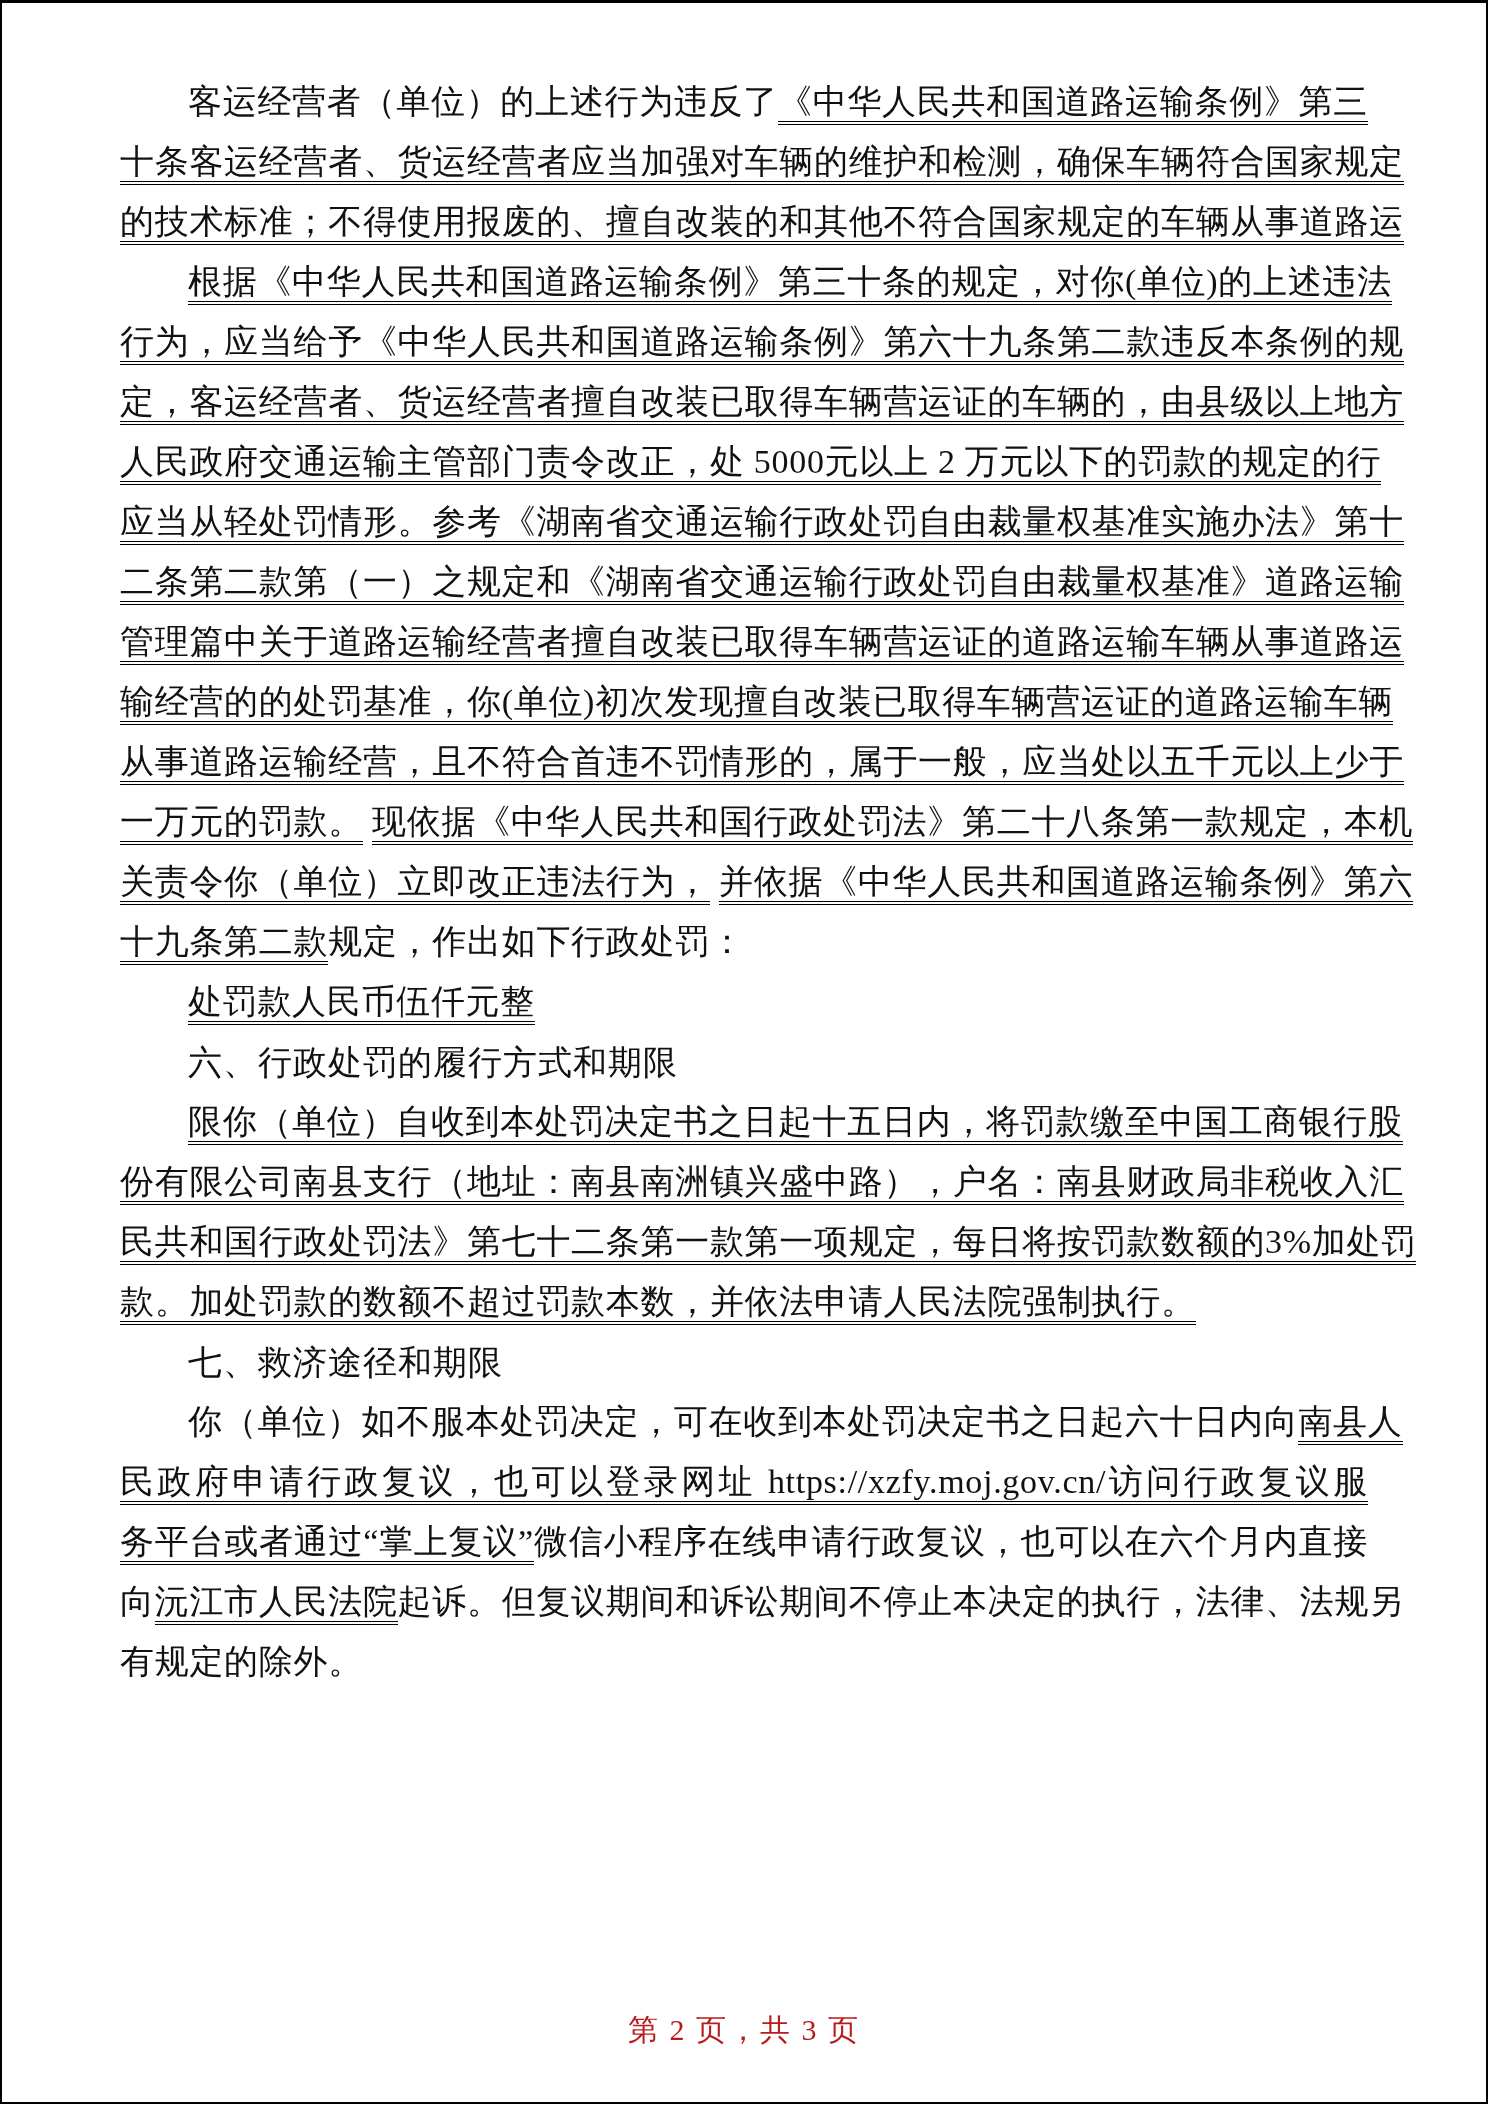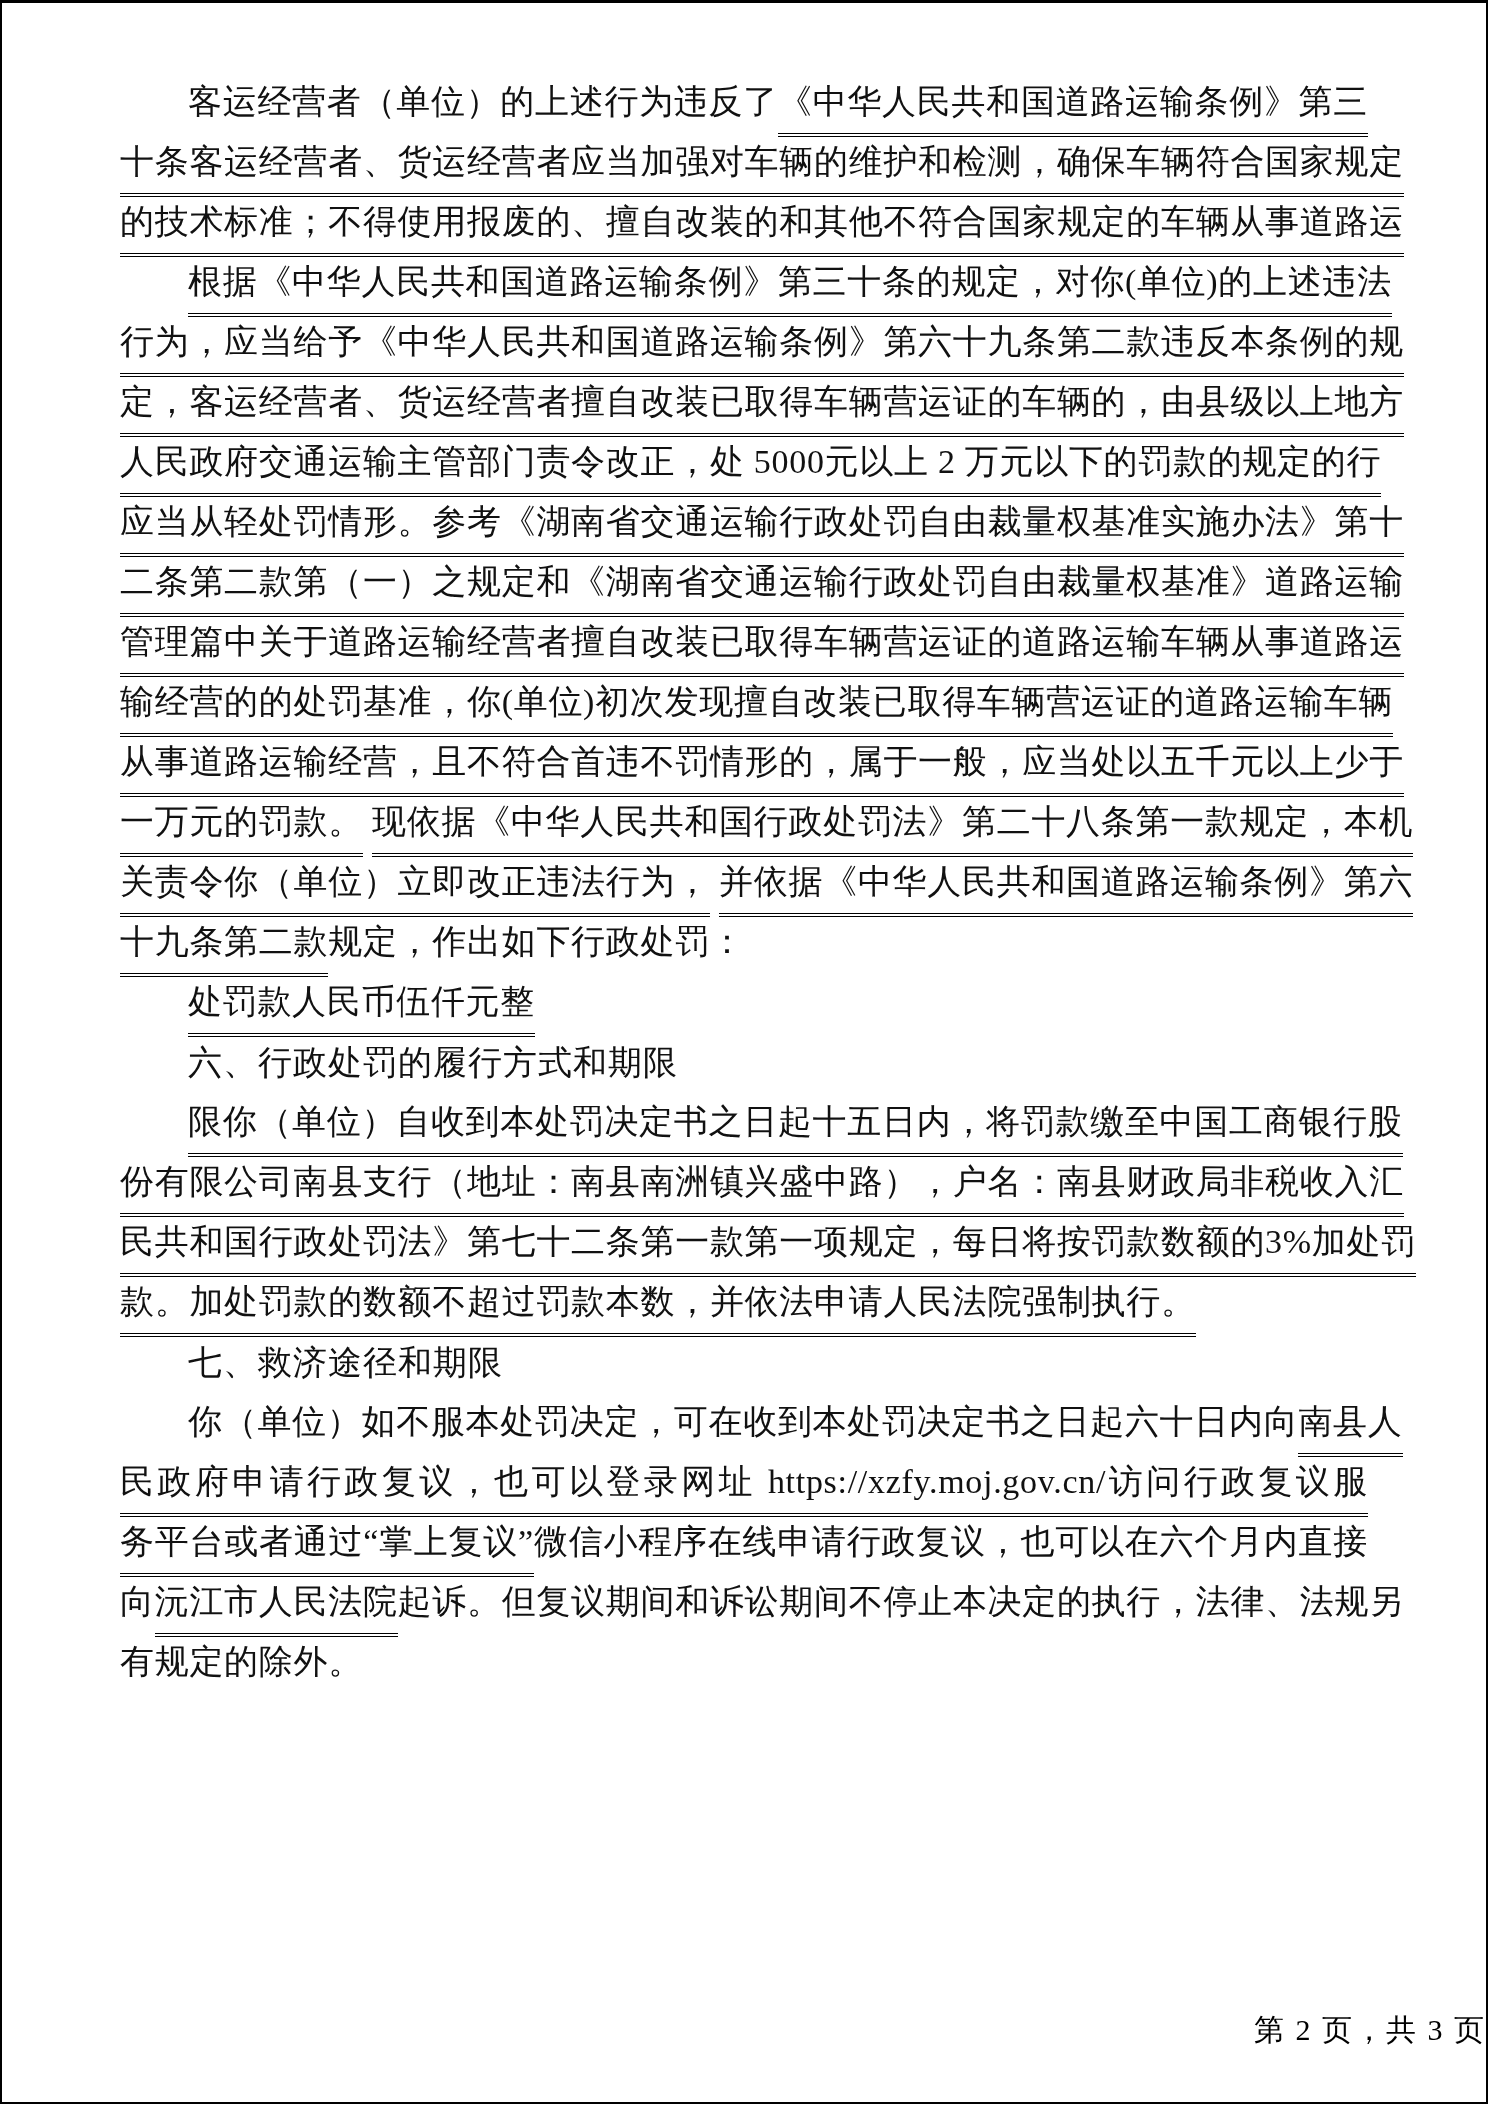--- a/index.html
+++ b/index.html
@@ -29,42 +29,42 @@
     color:#111;
   }
   .line.fill{
     text-align:justify;
     text-align-last:justify;
     text-justify:inter-character;
   }
   .line.indent{ padding-left:68px; }
   .u{
     border-bottom:4px double #000;
-    padding-bottom:13px;
+    padding-bottom:1px;
   }
   .b{
     font-weight:400;
     font-family:"Liberation Sans","DejaVu Sans",sans-serif;
     letter-spacing:1px;
   }
   .redact{
     display:inline-block;
     width:96px;
     height:50px;
     vertical-align:-11px;
     margin:0 4px;
   }
   .footer{
     position:absolute;
     top:2007px;
     left:0;right:0;
-    text-align:right;
+    text-align:center;
     font-size:30px;
     line-height:40px;
-    color:#000000;
+    color:#b91c1c;
     letter-spacing:2px;
   }
 </style>
 </head>
 <body>
 
 <div class="page">
   <div class="doc-body">
       <div class="line indent fill"><span class="">客运经营者（单位）的上述行为违反了</span><span class="u">《中华人民共和国道路运输条例》第三</span></div>
       <div class="line fill"><span class="u">十条客运经营者、货运经营者应当加强对车辆的维护和检测，确保车辆符合国家规定</span></div>

